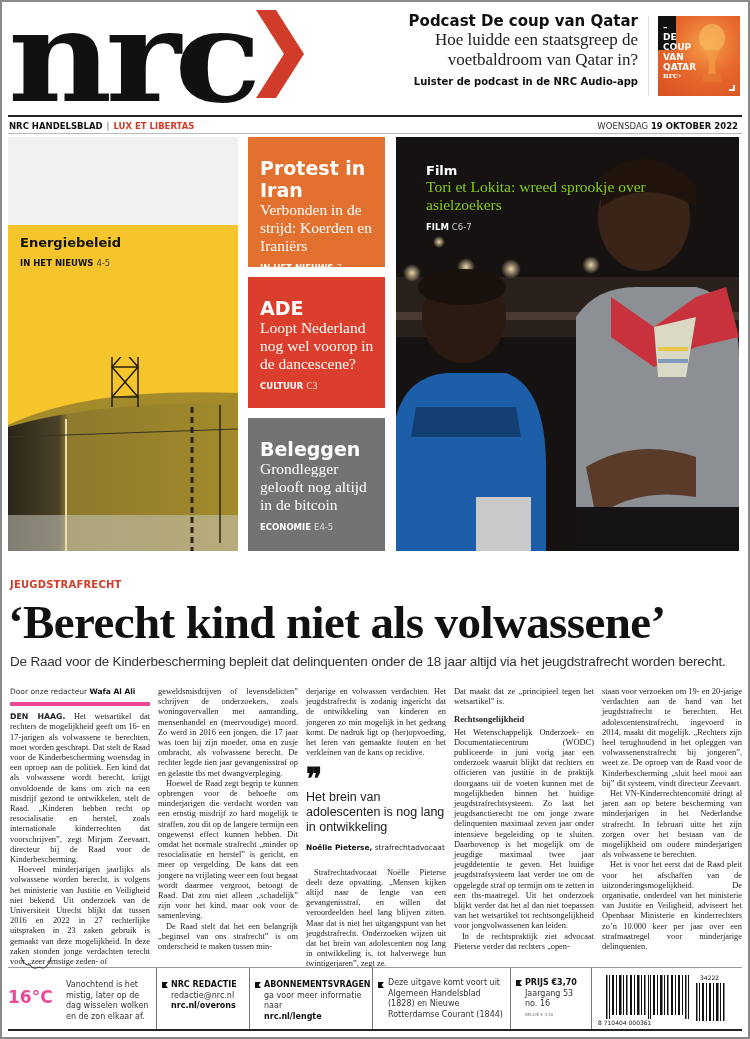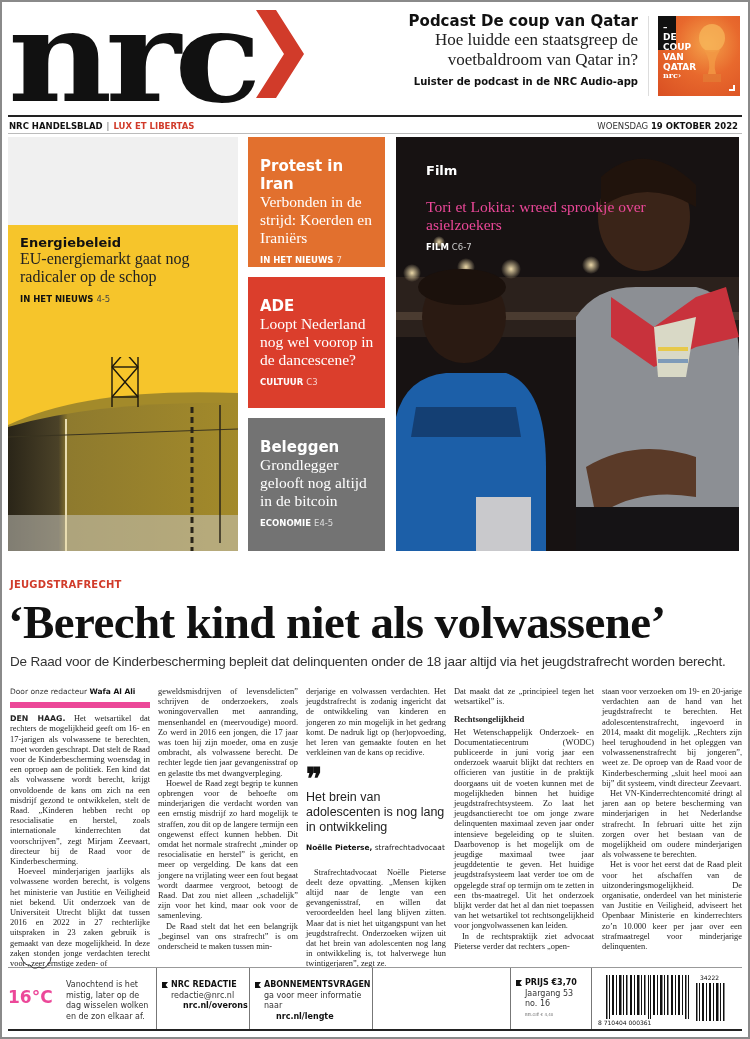--- a/index.html
+++ b/index.html
@@ -39,66 +39,66 @@
   .energy .k { font-size: 13px; color: #111; }
   .energy .h { font-size: 16px; line-height: 18px; color: #222; }
   .section { font-family: "DejaVu Sans", sans-serif; font-weight: bold; font-size: 8.5px; margin-top: 8px; }
   .section .pg { font-weight: normal; }
   .energy .section { color: #111; }
   .energy .section .pg { color: #444; }
   .tank { position: absolute; left: 0; top: 220px; width: 230px; height: 194px; }
 
   .box { position: absolute; left: 248px; width: 137px; overflow: hidden; }
   .box .panel-text { top: 20px; width: 120px; }
-  .box .k { font-size: 15px; color: #fff; }
+  .box .k { font-size: 19px; color: #fff; }
   .box .h { font-size: 15.5px; line-height: 18px; color: #fff; }
   .box .section { color: #fff; }
   .box .section .pg { color: rgba(255,255,255,0.75); }
   .box-iran { top: 137px; height: 130px; background: #e2702e; }
   .box-ade { top: 277px; height: 131px; background: #db3e2c; }
   .box-bel { top: 418px; height: 133px; background: #737373; }
 
   .film { position: absolute; left: 396px; top: 137px; width: 343px; height: 414px; background: #151010; overflow: hidden; }
   .film .panel-text { top: 26px; width: 240px; z-index: 2; }
   .film .k { font-size: 13px; color: #fff; }
-  .film .h { font-size: 15.5px; line-height: 18px; color: #ec4899; margin-top: 20px; }
+  .film .h { font-size: 15.5px; line-height: 18px; color: #84cc16; }
   .film .section { color: #fff; }
   .film .section .pg { color: #ccc; }
   .film svg { position: absolute; left: 0; top: 0; }
 
   
   .lead-kicker { position: absolute; left: 10px; top: 579px; font-family: "DejaVu Sans", sans-serif; font-weight: bold; font-size: 10px; color: #d13b2a; letter-spacing: 0.2px; }
   .headline { position: absolute; left: 8px; top: 596px; font-family: "Liberation Serif", serif; font-weight: bold; font-size: 47px; line-height: 52px; color: #111; letter-spacing: -0.6px; }
   .standfirst { position: absolute; left: 10px; top: 654px; font-family: "Liberation Sans", sans-serif; font-size: 13.5px; color: #333; letter-spacing: -0.2px; }
 
   .cols { position: absolute; left: 10px; top: 687px; width: 730px; height: 268px; }
   .col { position: absolute; top: 0; width: 140px; font-family: "Liberation Serif", serif; font-size: 8.4px; line-height: 10.2px; color: #222; text-align: justify; hyphens: auto; }
   .col p { text-indent: 0; }
   .col p + p { text-indent: 8px; }
   .col .dl { font-family: "DejaVu Sans", sans-serif; font-weight: bold; font-size: 7.8px; }
-  .byline { font-family: "DejaVu Sans", sans-serif; font-size: 7.5px; color: #333; padding-bottom: 5px; border-bottom: 6px solid #ec4899; margin-bottom: 6px; text-align: left; }
+  .byline { font-family: "DejaVu Sans", sans-serif; font-size: 7.5px; color: #333; padding-bottom: 5px; border-bottom: 4px solid #ec4899; margin-bottom: 6px; text-align: left; }
   .byline b { color: #111; }
   .subhead { font-family: Liberation Serif, serif; font-weight: bold; font-size: 8.6px; margin: 7px 0 3px; text-align: left; }
   .quote-mark { font-family: "DejaVu Serif", serif; font-weight: bold; font-size: 30px; line-height: 18px; height: 16px; margin-top: 12px; color: #111; }
   .pull { font-family: "Liberation Sans", sans-serif; font-size: 12.5px; line-height: 15px; color: #222; margin-top: 4px; text-align: left; }
   .pull-attr { font-family: "DejaVu Sans", sans-serif; font-size: 7.4px; margin: 8px 0 14px; text-align: left; }
   .pull-attr b { color: #111; }
 
   
   .foot-rule-top { position: absolute; left: 8px; right: 8px; top: 967px; height: 1px; background: #999; }
   .foot-rule-bot { position: absolute; left: 8px; right: 8px; top: 1029px; height: 2px; background: #222; }
   .fcell { position: absolute; top: 968px; height: 61px; font-family: "DejaVu Sans", sans-serif; font-size: 8px; line-height: 10.5px; color: #333; }
   .fcell .vdiv { position: absolute; left: 0; top: 0; width: 1px; height: 61px; background: #777; }
   .temp { position: absolute; left: 8px; top: 987px; font-family: "DejaVu Sans", sans-serif; font-weight: bold; font-size: 17px; color: #ec4899; }
   .cloud { position: absolute; left: 20px; top: 956px; width: 32px; height: 14px; }
   .weather { left: 66px; top: 980px !important; width: 90px; height: auto !important; }
   .fhead { font-weight: bold; color: #111; position: relative; padding-left: 9px; }
   .fhead::before { content: ""; position: absolute; left: 0; top: 2px; width: 6px; height: 6px; background: #111; clip-path: polygon(0 0, 100% 0, 60% 50%, 100% 100%, 0 100%); }
   .fbody { padding-left: 9px; }
-  .fbody b { color: #111; margin-left: 12px; }
+  .fbody b { color: #111; }
   .tiny { font-size: 4px; color: #777; padding-left: 9px; }
   .barcode { position: absolute; left: 594px; top: 971px; width: 140px; height: 56px; }
 </style>
 </head>
 <body>
 
 <div class="frame"></div>
 
 <div class="logo">nrc</div>
 <svg class="logo-chev" viewBox="0 0 48 88">
@@ -135,21 +135,20 @@
 </div>
 <div class="date">
   <span>WOENSDAG</span> <b>19 OKTOBER 2022</b>
 </div>
 <div class="rule2"></div>
 
 <div class="energy">
   <div class="yellow"></div>
   <div class="panel-text">
     <div class="kicker k">Energiebeleid</div>
-    <div class="h">EU-energiemarkt gaat nog radicaler op de schop</div>
     <div class="section"><span>IN HET NIEUWS</span> <span class="pg">4-5</span></div>
   </div>
   <svg class="tank" viewBox="0 0 230 194" preserveAspectRatio="none">
     <defs>
       <linearGradient id="tankShade" x1="0" x2="1" y1="0" y2="0">
         <stop offset="0" stop-color="#2a2518"></stop>
         <stop offset="0.22" stop-color="#4b4228"></stop>
         <stop offset="0.26" stop-color="#8e7a2e"></stop>
         <stop offset="1" stop-color="#a38a2a"></stop>
       </linearGradient>
@@ -299,20 +298,24 @@
 <div class="fcell" style="left:249px;width:122px">
   <div class="vdiv"></div>
   <div style="padding:12px 0 0 6px">
     <div class="fhead">ABONNEMENTSVRAGEN</div>
     <div class="fbody">ga voor meer informatie naar</div>
     <div class="fbody"><b>nrc.nl/lengte</b></div>
   </div>
 </div>
 <div class="fcell" style="left:372px;width:132px">
   <div class="vdiv"></div>
+  <div style="padding:10px 0 0 6px;position:relative">
+    <span class="fhead" style="position:absolute;left:6px;top:12px;padding:0;width:8px;height:8px"></span>
+    <div class="fbody" style="padding-left:10px">Deze uitgave komt voort uit Algemeen Handelsblad (1828) en Nieuwe Rotterdamse Courant (1844)</div>
+  </div>
 </div>
 <div class="fcell" style="left:510px;width:82px">
   <div class="vdiv"></div>
   <div style="padding:10px 0 0 6px">
     <div class="fhead">PRIJS €3,70</div>
     <div class="fbody">Jaargang 53</div>
     <div class="fbody">no. 16</div>
     <div class="tiny">BELGIË € 4,40</div>
   </div>
 </div>

